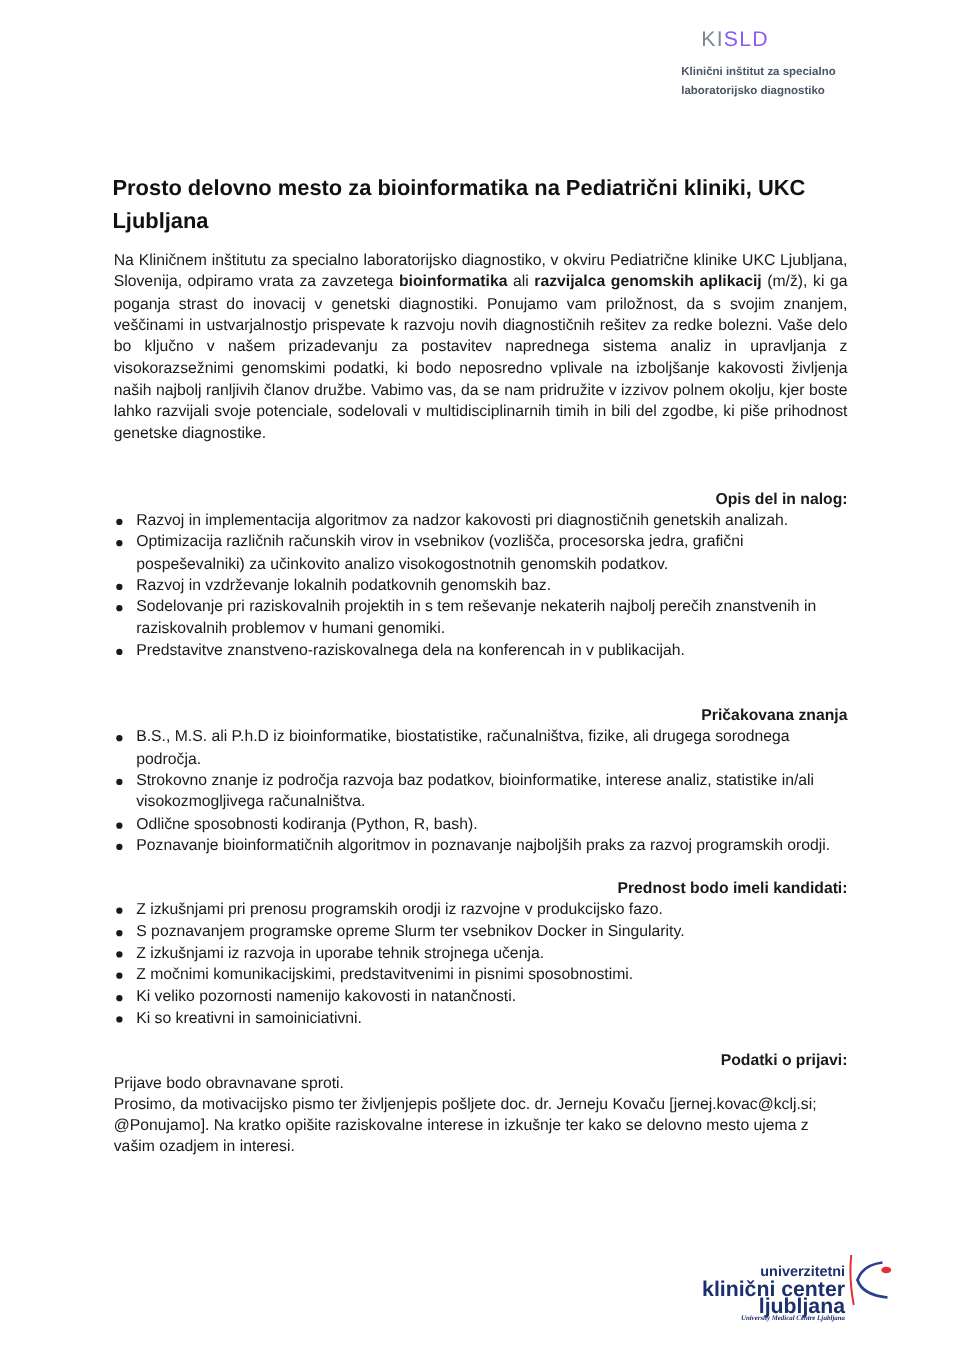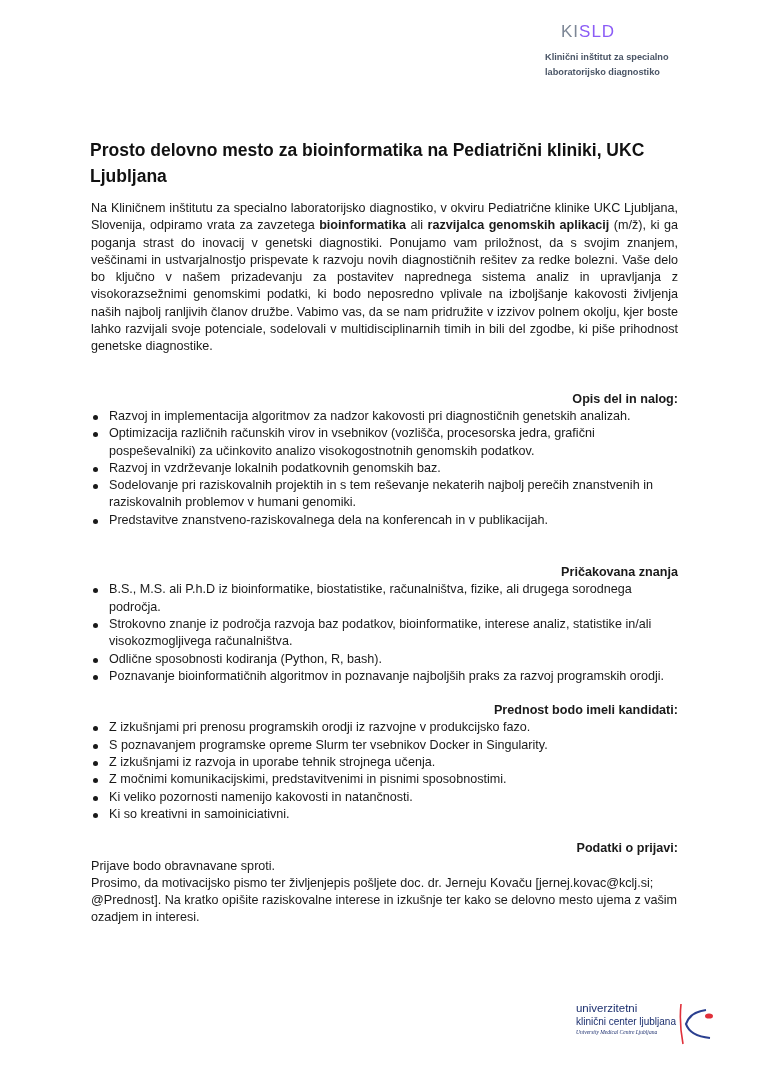--- a/index.html
+++ b/index.html
@@ -25,23 +25,23 @@
   .section { margin: 0; }
   .sec-head { font-weight: bold; margin: 0; text-align: right; }
   ul.bullets { margin: 0; padding: 0; list-style: none; }
   ul.bullets li { position: relative; padding-left: 18px; }
   ul.bullets li .dot {
     position: absolute; left: 2px; top: 7px; width: 5px; height: 5px; border-radius: 50%; background: #1a1a1a;
   }
   .apply p { margin: 0; }
 
   .footer-logo { position: absolute; left: 560px; top: 1000px; width: 160px; height: 50px; }
-  .ukc-text { position: absolute; right: 44px; top: 2px; text-align: left; }
+  .ukc-text { position: absolute; right: 44px; top: 12px; text-align: right; font-weight: bold; }
   .ukc-1 { font-size: 11.5px; color: #1c2f6e; line-height: 13px; }
-  .ukc-2 { font-size: 10px; color: #1c2f6e; line-height: 13px; }
+  .ukc-2 { font-size: 17px; color: #1c2f6e; line-height: 13px; }
   .ukc-3 { font-family: "Liberation Serif", serif; font-style: italic; font-size: 5.5px; color: #1c2f6e; line-height: 8px; }
   .ukc-mark { position: absolute; right: 0; top: 0; width: 44px; height: 46px; }
 </style>
 </head>
 <body>
 
 <div class="header-logo">
   <div class="kisld"><span class="ki">KI</span><span class="sld">SLD</span></div>
   <div class="kisld-sub">
     <div>Klinični inštitut za specialno</div>
@@ -86,21 +86,21 @@
       <li><span class="dot"></span><span>Z izkušnjami iz razvoja in uporabe tehnik strojnega učenja.</span></li>
       <li><span class="dot"></span><span>Z močnimi komunikacijskimi, predstavitvenimi in pisnimi sposobnostimi.</span></li>
       <li><span class="dot"></span><span>Ki veliko pozornosti namenijo kakovosti in natančnosti.</span></li>
       <li><span class="dot"></span><span>Ki so kreativni in samoiniciativni.</span></li>
     </ul>
   </div>
 
   <div class="section apply" style="margin-top:17px;">
     <p class="sec-head">Podatki o prijavi:</p>
     <p>Prijave bodo obravnavane sproti.</p>
-    <p><span>Prosimo, da motivacijsko pismo ter življenjepis pošljete doc. dr. Jerneju Kovaču [</span><span>jernej.kovac@kclj.si</span><span>; </span><span>@Prednost</span><span>]. Na kratko opišite raziskovalne interese in izkušnje ter kako se delovno mesto ujema z vašim ozadjem in interesi.</span></p>
+    <p><span>Prosimo, da motivacijsko pismo ter življenjepis pošljete doc. dr. Jerneju Kovaču [</span><span>jernej.kovac@kclj.si</span><span>; </span><span>@Ponujamo</span><span>]. Na kratko opišite raziskovalne interese in izkušnje ter kako se delovno mesto ujema z vašim ozadjem in interesi.</span></p>
   </div>
 </div>
 
 <div class="footer-logo">
   <div class="ukc-text">
     <div class="ukc-1">univerzitetni</div>
     <div class="ukc-2">klinični center ljubljana</div>
     <div class="ukc-3">University Medical Centre Ljubljana</div>
   </div>
   <svg class="ukc-mark" viewBox="0 0 44 46">

